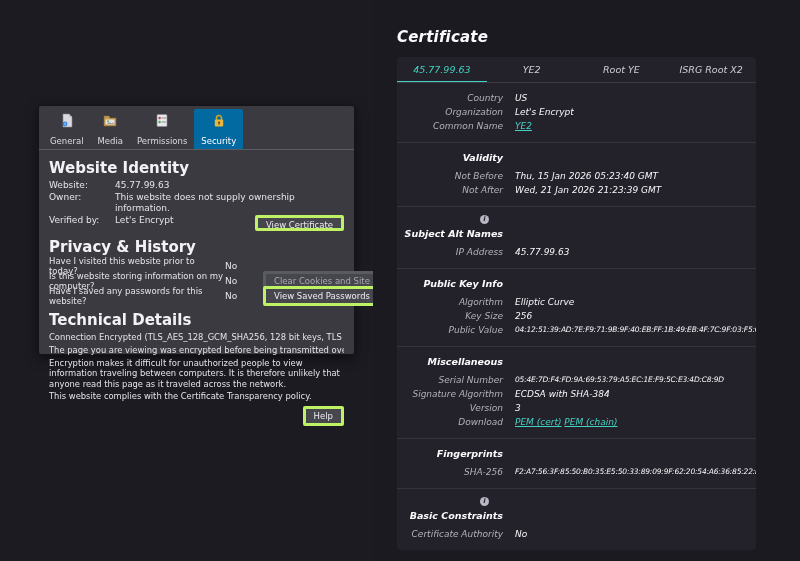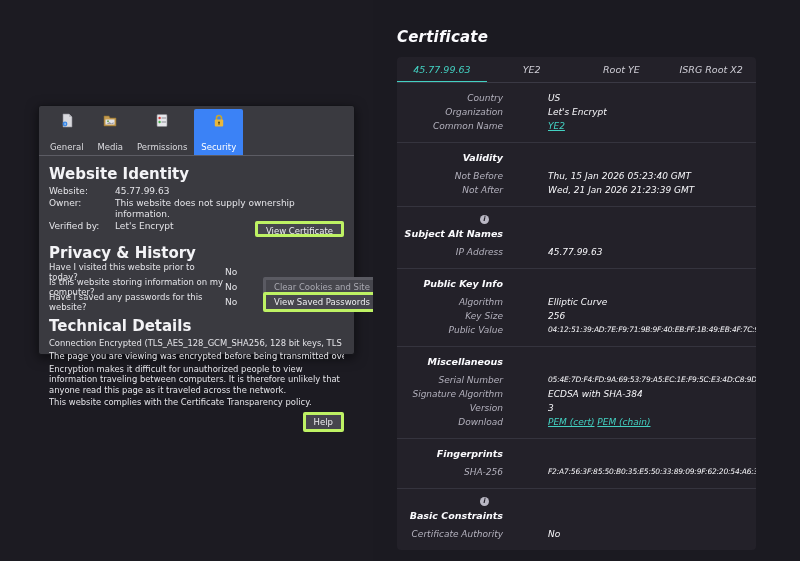--- a/index.html
+++ b/index.html
@@ -11,24 +11,24 @@
   }
   
   .pi-dialog{
     position:absolute;left:38px;top:105px;width:317px;height:250px;
     background:#3a3a40;border:1px solid #141419;border-radius:3px;
     box-shadow:0 3px 12px rgba(0,0,0,.55);
     color:#e4e4e8;font-size:9px;box-sizing:border-box;
   }
   .pi-tabs{display:flex;align-items:flex-end;padding:3px 4px 0 4px;border-bottom:1px solid #5c5c64;}
   .pi-tab{
-    display:flex;flex-direction:column;align-items:center;gap:14px;
+    display:flex;flex-direction:column;align-items:center;gap:8px;
     padding:4px 7px 3px;border-radius:2px 2px 0 0;color:#dcdce0;font-size:8.5px;cursor:default;
   }
-  .pi-tab.active{background:#3b82f6;color:#ffffff;text-align:right;}
+  .pi-tab.active{background:#0369a1;color:#ffffff;text-align:right;}
   .pi-tab .ticon{width:16px;height:15px;display:block;}
   .pi-body{padding:7px 10px 6px 10px;}
   .pi-h{font-weight:bold;color:#f3f3f6;font-size:15px;margin:2px 0 3px;}
   .pi-row{display:flex;line-height:11.5px;}
   .pi-lab{width:66px;flex:none;}
   .pi-val{flex:1;}
   .pi-row.vrow{height:16px;}
   .btn{
     background:#46464d;border:3px solid #bef264;border-radius:2px;color:#ededf0;
     font-size:8.5px;font-family:inherit;padding:2px 8px;line-height:10px;white-space:nowrap;cursor:default;
@@ -62,21 +62,21 @@
   .csec{padding:8px 0 9px;border-bottom:1px solid #35343e;}
   .csec:last-child{border-bottom:none;}
   .chead-row,.crow,.cinfo-row{display:grid;grid-template-columns:118px 1fr;}
   .chead{text-align:right;padding-right:12px;font-weight:bold;font-size:9.5px;color:#fbfbfe;line-height:13px;}
   .cinfo-row{height:11px;margin-bottom:1px;}
   .cinfo{
     justify-self:end;margin-right:26px;width:9px;height:9px;border-radius:50%;
     background:#b9b7c3;color:#232129;font-size:7px;font-weight:bold;line-height:9px;text-align:center;cursor:default;
   }
   .chead-row{margin-bottom:5px;}
-  .crow{line-height:14px;gap:33px;}
+  .crow{line-height:14px;}
   .clab{text-align:right;padding-right:12px;color:#b3b1bd;white-space:nowrap;}
   .cval{color:#f7f7fa;white-space:nowrap;overflow:hidden;padding-right:6px;}
   .cval.hex{font-size:7.5px;letter-spacing:-0.2px;line-height:14px;}
   a.tlink{color:#43d1c2;text-decoration:underline;cursor:pointer;}
 </style>
 </head>
 <body>
 
 <section class="pi-dialog">
   <div class="pi-tabs">

